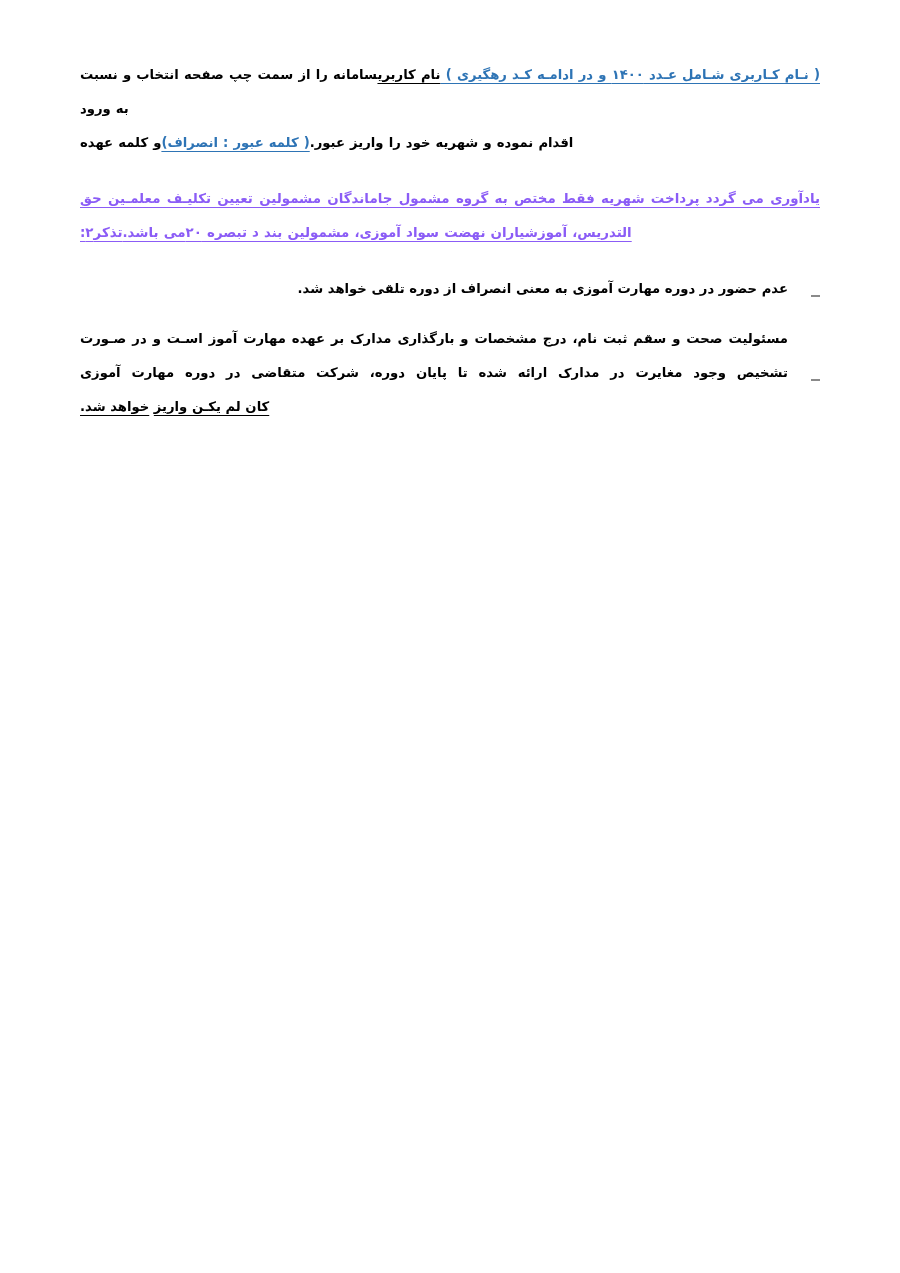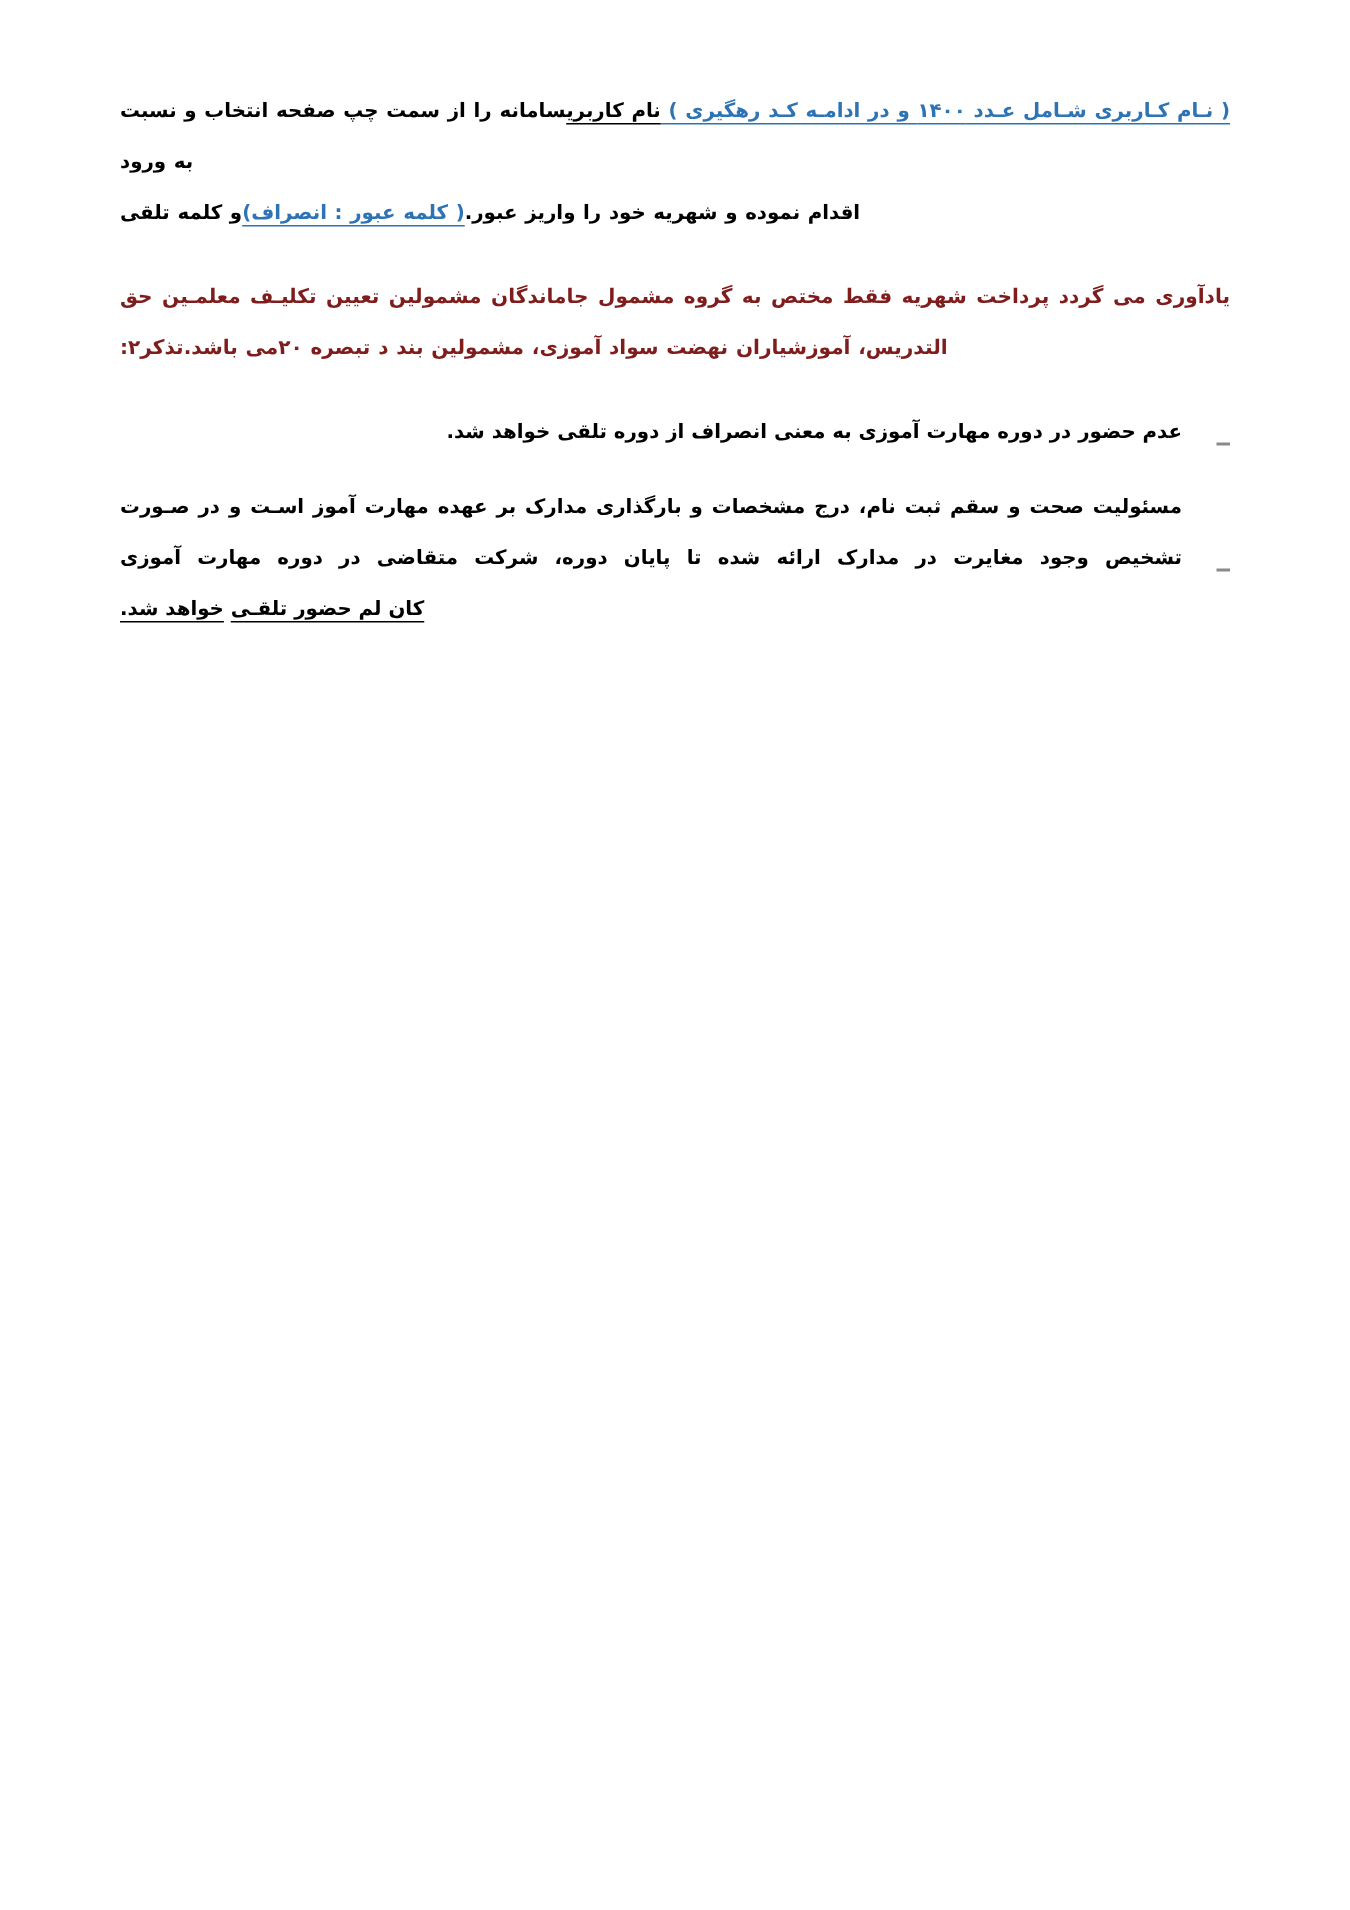--- a/index.html
+++ b/index.html
@@ -53,21 +53,22 @@
     text-underline-offset: 4px;
     text-decoration-thickness: 1.4px;
   }
   .seg-ul-black {
     color: #000000;
     text-decoration: underline;
     text-underline-offset: 4px;
     text-decoration-thickness: 1.4px;
   }
   .seg-ul-red {
-    color: #7f1d1d;
+    color: #8b5cf6;
+    text-decoration: underline;
     text-underline-offset: 4px;
     text-decoration-thickness: 1.3px;
     margin-top: 24px;
   }
   .seg-plain { text-decoration: none; }
 
   
   .note-red {
     margin-top: 22px;
     font-size: 13.4px;
@@ -136,41 +137,41 @@
 <body>
 
 <div class="page">
   <div class="doc-body">
 
     <p class="para black">
       <span class="seg-blue kashida"> ( نـام کـاربری  شـامل عـدد ۱۴۰۰ و در ادامـه کـد رهگیری ) </span><span class="seg-ul-black nowrap">نام کاربری</span><span class="seg-plain">سامانه را از سمت چپ صفحه انتخاب و نسبت به ورود </span>
     </p>
 
     <p class="para black" style="margin-top:0; text-align-last:left;">
-      <span class="seg-plain"> اقدام نموده و شهریه خود را واریز عبور.</span><span class="seg-blue">( کلمه عبور : انصراف)</span><span class="seg-plain">و کلمه تلقی </span>
+      <span class="seg-plain"> اقدام نموده و شهریه خود را واریز عبور.</span><span class="seg-blue">( کلمه عبور : انصراف)</span><span class="seg-plain">و کلمه عهده </span>
     </p>
 
     <p class="para red note-red">
       <span class="seg-ul-red"> یادآوری می گردد پرداخت شهریه فقط مختص به گروه مشمول  جاماندگان مشمولین تعیین تکلیـف معلمـین حق التدریس، آموزشیاران نهضت سواد آموزی، مشمولین بند د تبصره ۲۰می باشد.</span><span class="seg-ul-red nowrap">تذکر۲:</span>
     </p>
 
     <ul class="bullet-list">
 
       <li class="bullet-item item-1">
         <div class="bullet-row">
           <span class="bullet-dash"></span>
           <span class="bullet-text">عدم حضور در دوره مهارت آموزی  به معنی انصراف از دوره تلقی خواهد شد.</span>
         </div>
       </li>
 
       <li class="bullet-item item-2">
         <div class="bullet-row">
           <span class="bullet-dash"></span>
           <span class="bullet-text">
-            <span class="seg-plain">مسئولیت صحت و سقم ثبت نام، درج مشخصات و بارگذاری مدارک بر عهده مهارت آموز اسـت و در صـورت تشخیص وجود مغایرت در مدارک ارائه شده تا پایان دوره، شرکت متقاضی در دوره مهارت آموزی </span><span class="seg-ul-black nowrap">کان لم حضور تلقـی</span> <span class="seg-ul-black nowrap">خواهد شد.</span>
+            <span class="seg-plain">مسئولیت صحت و سقم ثبت نام، درج مشخصات و بارگذاری مدارک بر عهده مهارت آموز اسـت و در صـورت تشخیص وجود مغایرت در مدارک ارائه شده تا پایان دوره، شرکت متقاضی در دوره مهارت آموزی </span><span class="seg-ul-black nowrap">کان لم یکـن واریز</span> <span class="seg-ul-black nowrap">خواهد شد.</span>
           </span>
         </div>
       </li>
 
     </ul>
 
   </div>
 </div>
 
 </body></html>

